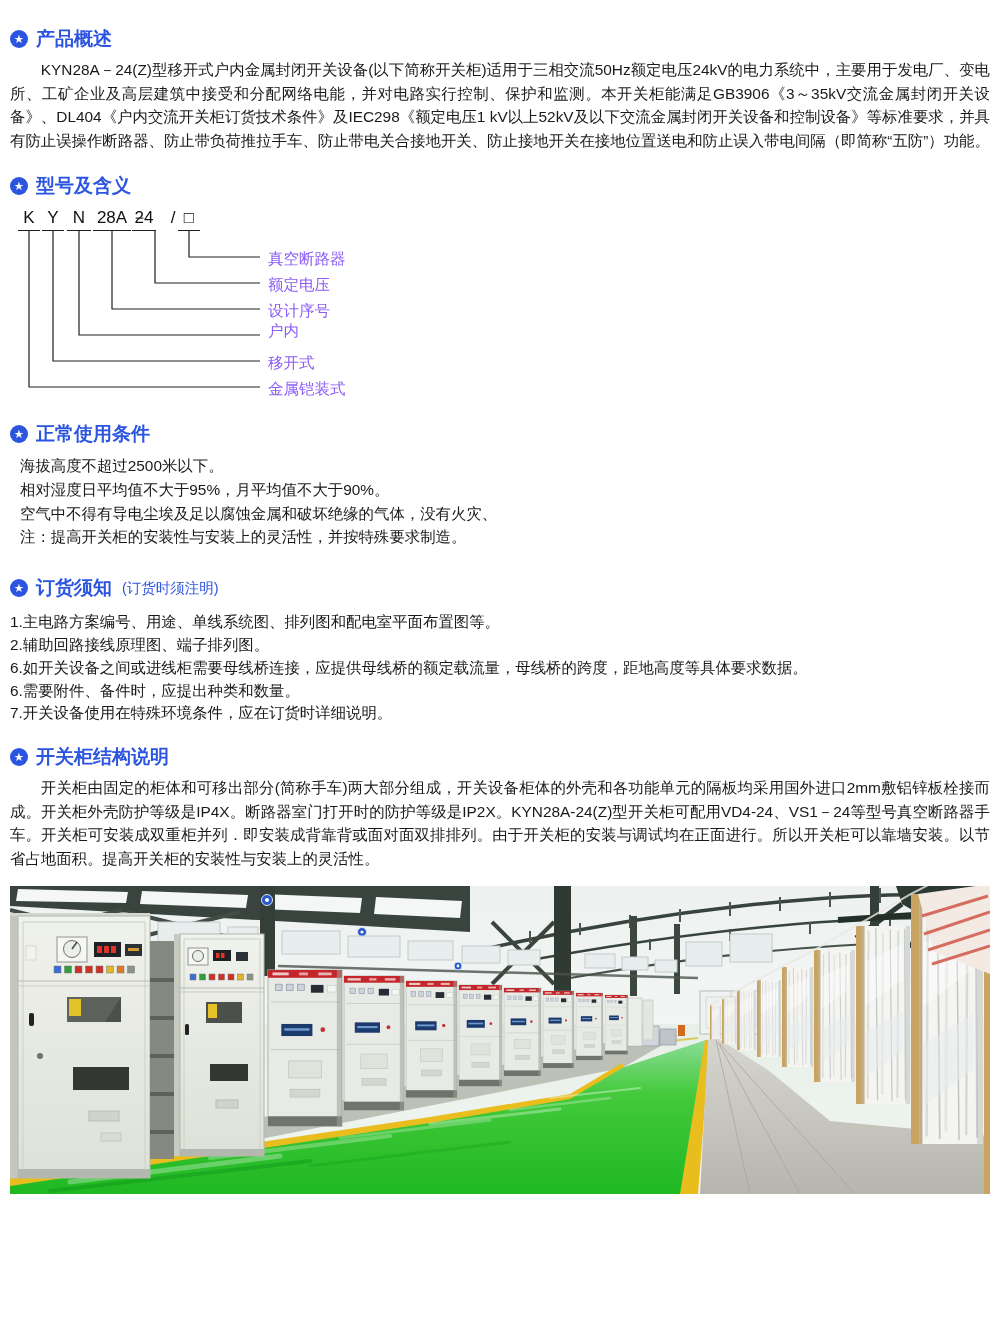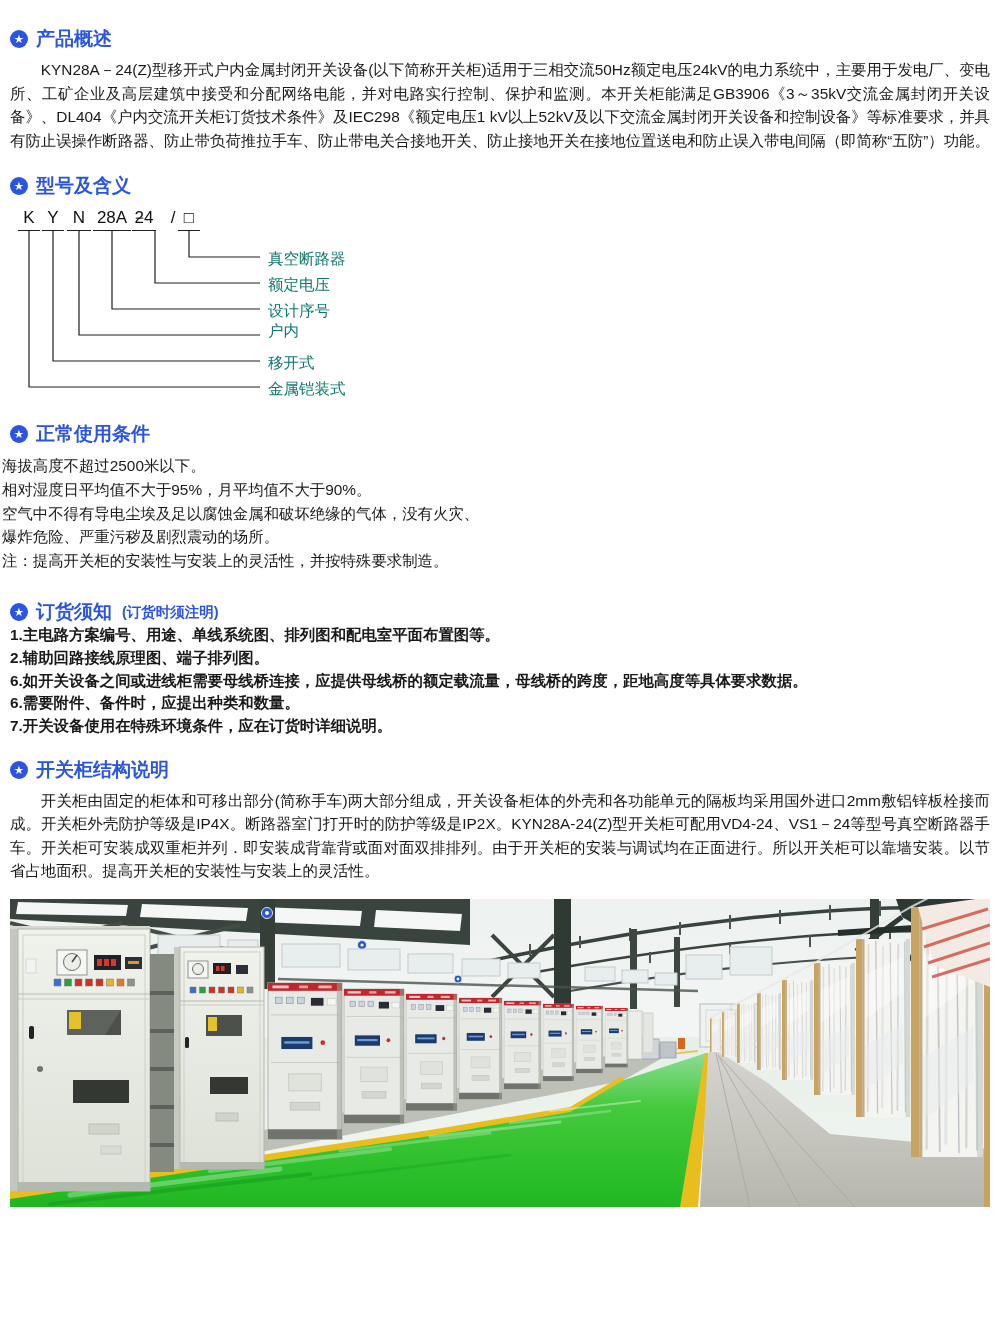--- a/index.html
+++ b/index.html
@@ -3,39 +3,39 @@
 <meta charset="utf-8">
 <style>
   html,body{margin:0;padding:0;background:#ffffff;}
   body{width:1000px;height:1321px;overflow:hidden;
        font-family:"Liberation Sans","DejaVu Sans",sans-serif;color:#191919;}
   section{display:block;}
   h2.sec{display:flex;align-items:center;gap:8px;margin:0 0 0 10px;
          color:#2b54e0;font-size:19px;font-weight:600;line-height:24px;}
   .star{flex:0 0 auto;width:18px;height:18px;border-radius:50%;background:#2b54e0;
         color:#fff;font-size:11.5px;line-height:18px;text-align:center;font-weight:400;}
-  .sub{font-size:14.5px;font-weight:700;margin-left:2px;}
+  .sub{font-size:14.5px;font-weight:400;margin-left:2px;}
   p{margin:0;}
   .para{font-size:15.4px;line-height:23.5px;text-align:justify;
         margin:7px 10px 0 10px;text-indent:2em;}
-  .plain{font-size:15.4px;line-height:23.8px;margin:0 2px;}
+  .plain{font-size:15.4px;line-height:23.8px;margin:0 20px;}
   .oline{font-size:15.4px;line-height:22.8px;margin:0 10px;}
   .cond{margin-top:8px;}
-  .orditems{font-weight:bold;}
+  .orditems{margin-top:11px;}
   #sec-overview{margin-top:27px;}
   #sec-model{margin-top:22px;}
   #sec-conditions{margin-top:20px;}
   #sec-ordering{margin-top:27px;}
   #sec-structure{margin-top:20px;}
   
   .model-diagram{position:relative;height:194px;margin:10px 0 0 10px;
                  font-size:17px;color:#111;}
   .mpart{position:absolute;top:0;text-align:center;height:22px;line-height:20px;}
   .mpart.u{border-bottom:1.6px solid #1f1f1f;}
-  .mlabel{position:absolute;left:258px;font-size:15.5px;color:#0f766e;white-space:nowrap;}
+  .mlabel{position:absolute;left:258px;font-size:15.5px;color:#8b5cf6;white-space:nowrap;}
   .mlines{position:absolute;left:0;top:0;}
   
   figure.photo{margin:16px 0 0 10px;padding:0;width:980px;height:308px;display:block;}
   figure.photo svg{display:block;}
 </style>
 </head>
 <body>
 
 <section id="sec-overview">
   <h2 class="sec">
@@ -78,21 +78,20 @@
 
 <section id="sec-conditions">
   <h2 class="sec">
     <span class="star">★</span>
     <span>正常使用条件</span>
   </h2>
   <div class="cond">
     <p class="plain">海拔高度不超过2500米以下。</p>
     <p class="plain">相对湿度日平均值不大于95%，月平均值不大于90%。</p>
     <p class="plain">空气中不得有导电尘埃及足以腐蚀金属和破坏绝缘的气体，没有火灾、</p>
-    <p class="plain">爆炸危险、严重污秽及剧烈震动的场所。</p>
     <p class="plain">注：提高开关柜的安装性与安装上的灵活性，并按特殊要求制造。</p>
   </div>
 </section>
 
 <section id="sec-ordering">
   <h2 class="sec">
     <span class="star">★</span>
     <span>订货须知</span>
     <span class="sub">(订货时须注明)</span>
   </h2>

